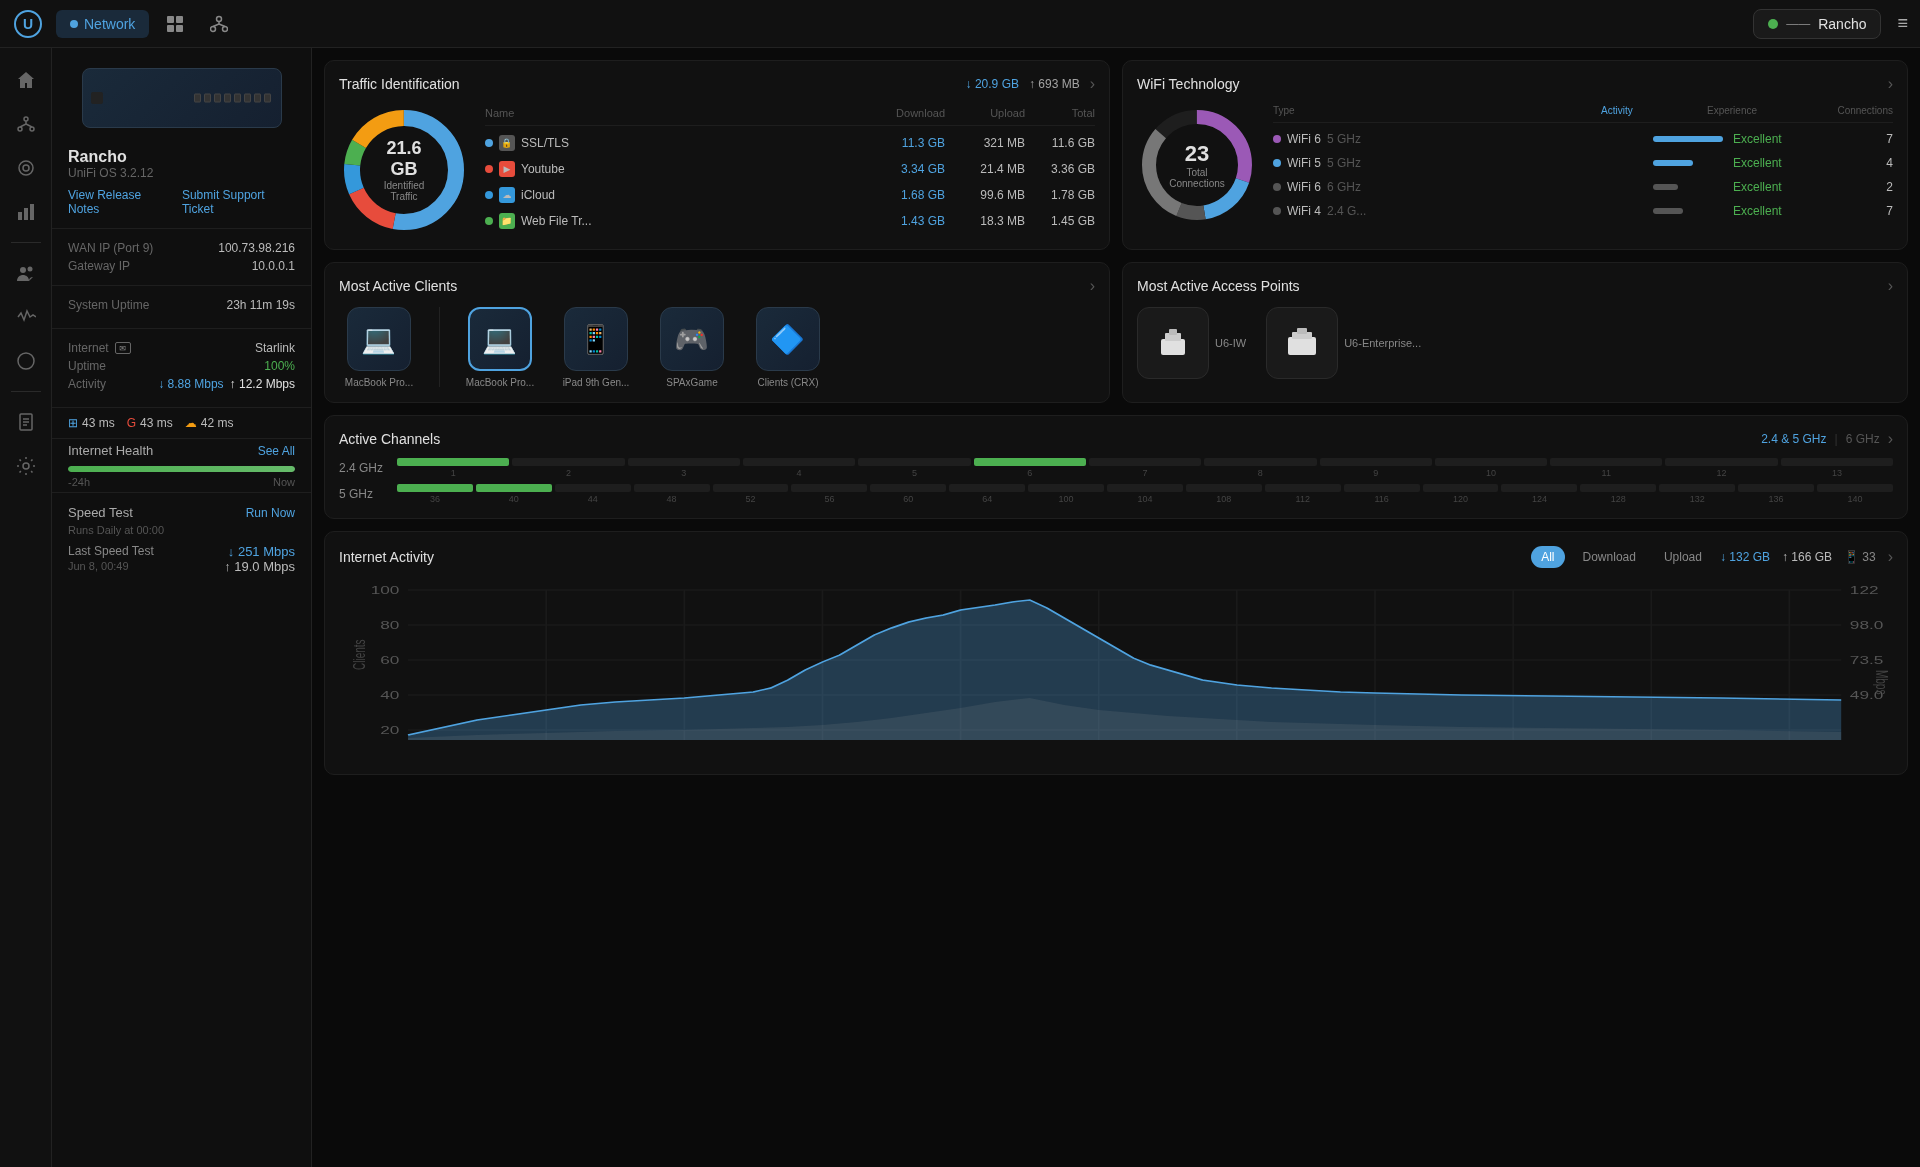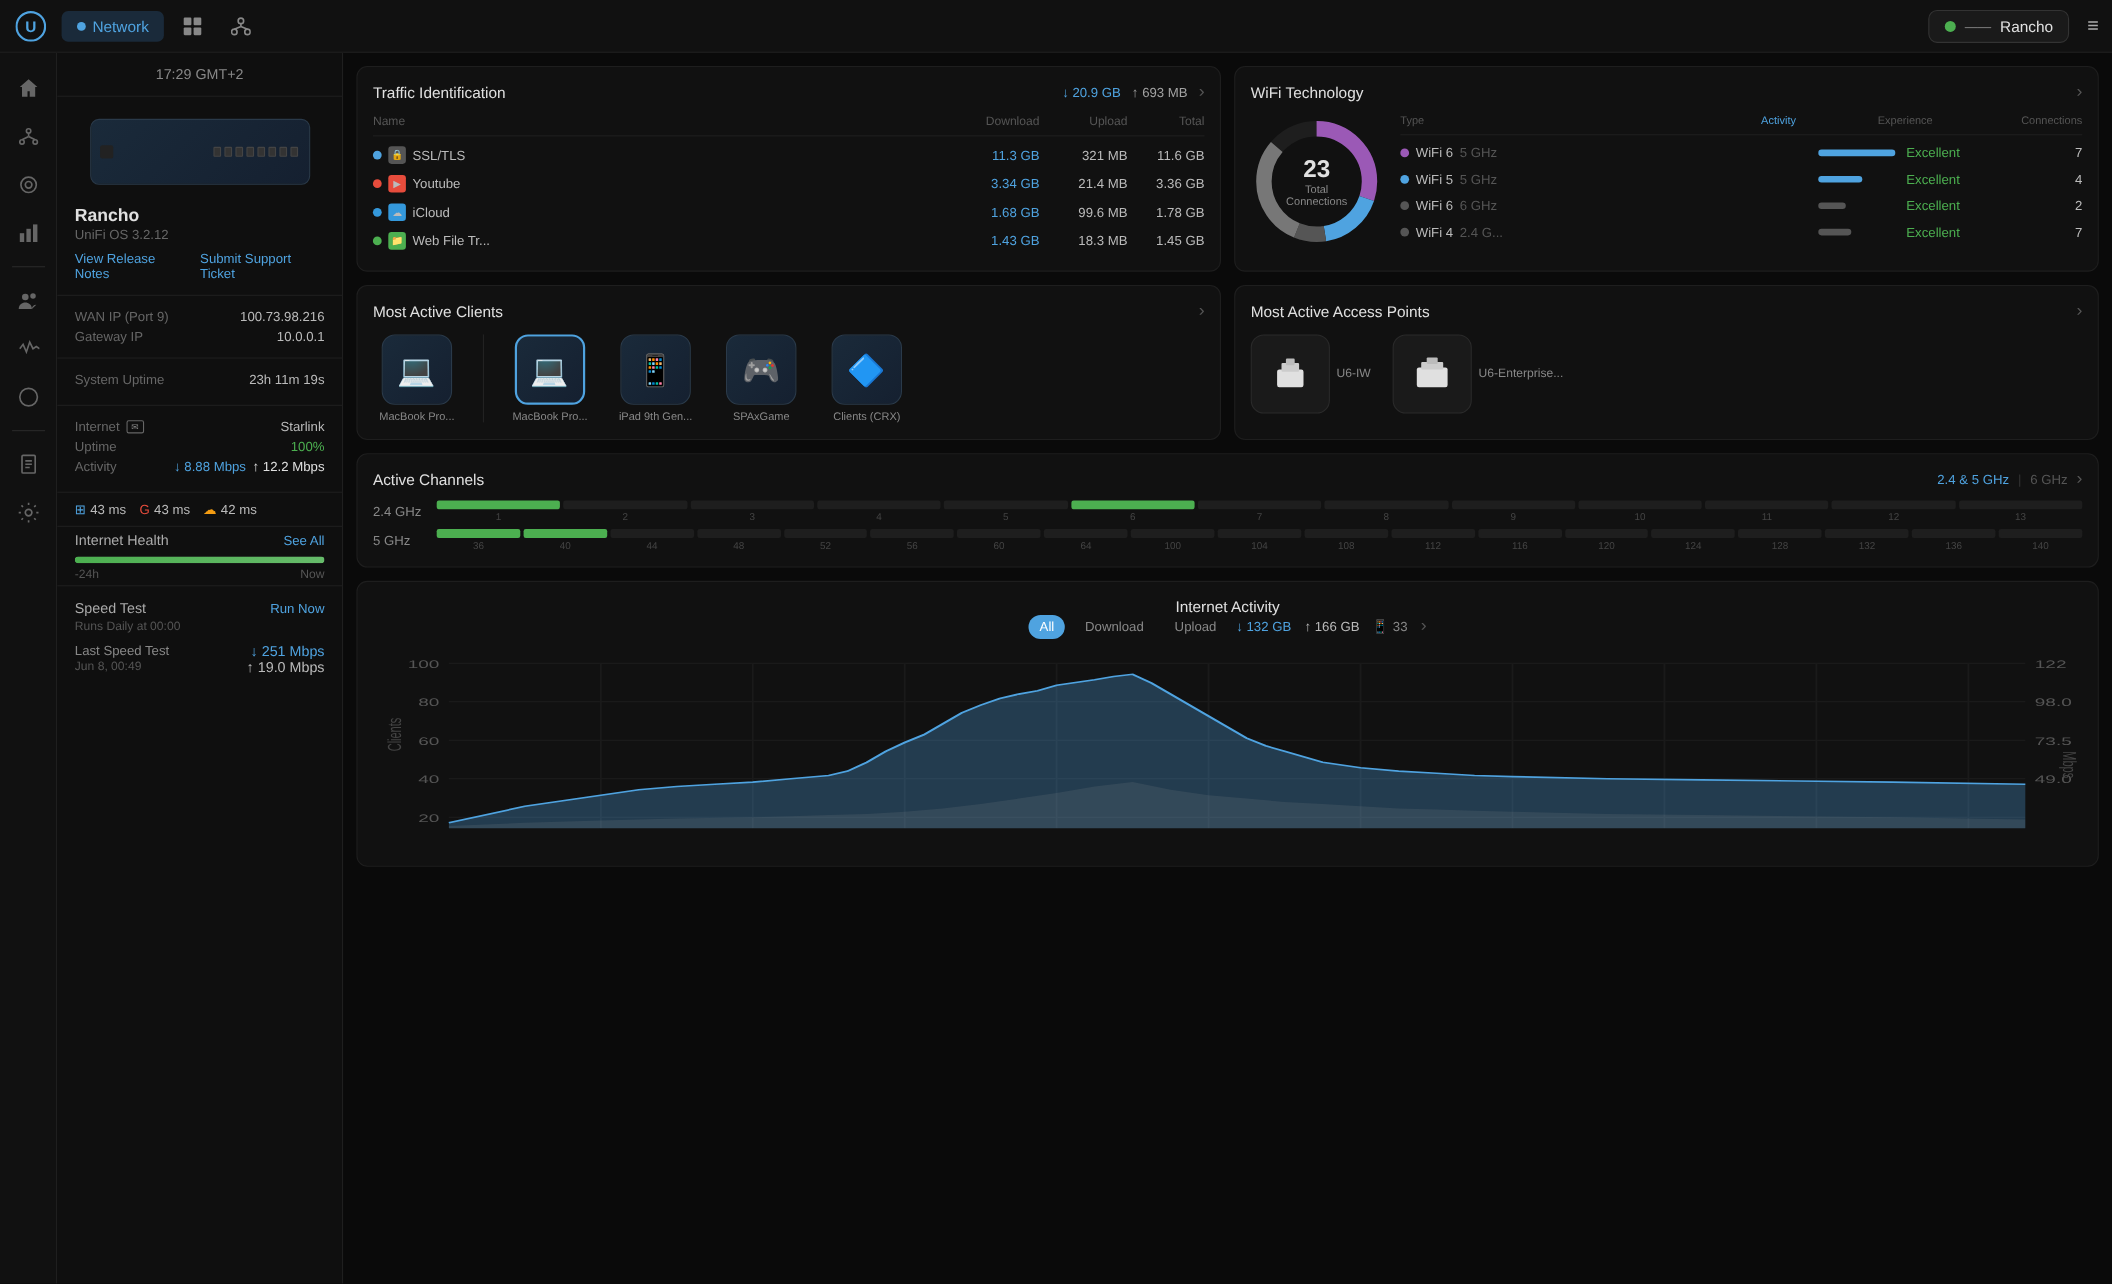--- a/index.html
+++ b/index.html
@@ -432,21 +432,20 @@
       position: relative;
     }
     .channel-bar.active { background: #4caf50; }
     .channel-label { font-size: 9px; color: #444; }
 
     
     .activity-card { grid-column: 1 / -1; }
     .activity-header {
       display: flex; justify-content: space-between; align-items: center;
       margin-bottom: 12px;
-      flex-direction: column;
     }
     .activity-filters {
       display: flex; align-items: center; gap: 8px;
     }
     .activity-btn {
       padding: 4px 10px; border-radius: 14px;
       font-size: 12px; cursor: pointer;
     }
     .activity-btn.active {
       background: #4fa3e0; color: #fff;
@@ -566,21 +565,20 @@
     </div>
     <div class="sidebar-icon">
       <svg width="20" height="20" viewBox="0 0 20 20" fill="none" stroke="#666" stroke-width="1.5">
         <circle cx="10" cy="10" r="3"></circle>
         <path d="M10 1v2M10 17v2M1 10h2M17 10h2M3.5 3.5l1.4 1.4M15.1 15.1l1.4 1.4M3.5 16.5l1.4-1.4M15.1 4.9l1.4-1.4"></path>
       </svg>
     </div>
   </div>
 
   <div class="device-panel">
-    <div class="device-time">17:29 GMT+2</div>
 
     <div class="device-image-area">
       <div class="device-image">
         <div class="device-ports">
           <div class="device-port"></div>
           <div class="device-port"></div>
           <div class="device-port"></div>
           <div class="device-port"></div>
           <div class="device-port"></div>
           <div class="device-port"></div>
@@ -691,20 +689,40 @@
     <div class="card">
       <div class="card-header">
         <span class="card-title">Traffic Identification</span>
         <div class="card-meta">
           <span class="card-meta-down">↓ <span>20.9 GB</span></span>
           <span class="card-meta-up">↑ <span>693 MB</span></span>
           <span class="card-arrow">›</span>
         </div>
       </div>
       <div class="traffic-body">
+        <div class="donut-wrap">
+          <svg class="donut-svg" viewBox="0 0 130 130">
+
+            <circle cx="65" cy="65" r="52" fill="none" stroke="#1e1e1e" stroke-width="16"></circle>
+
+            <circle cx="65" cy="65" r="52" fill="none" stroke="#4fa3e0" stroke-width="16" stroke-dasharray="173 153" stroke-dashoffset="0" transform="rotate(-90 65 65)"></circle>
+
+            <circle cx="65" cy="65" r="52" fill="none" stroke="#e74c3c" stroke-width="16" stroke-dasharray="50 276" stroke-dashoffset="-173" transform="rotate(-90 65 65)"></circle>
+
+            <circle cx="65" cy="65" r="52" fill="none" stroke="#3498db" stroke-width="16" stroke-dasharray="27 299" stroke-dashoffset="-223" transform="rotate(-90 65 65)"></circle>
+
+            <circle cx="65" cy="65" r="52" fill="none" stroke="#4caf50" stroke-width="16" stroke-dasharray="22 304" stroke-dashoffset="-250" transform="rotate(-90 65 65)"></circle>
+
+            <circle cx="65" cy="65" r="52" fill="none" stroke="#f39c12" stroke-width="16" stroke-dasharray="54 272" stroke-dashoffset="-272" transform="rotate(-90 65 65)"></circle>
+          </svg>
+          <div class="donut-center">
+            <div class="donut-center-val">21.6 GB</div>
+            <div class="donut-center-label">Identified Traffic</div>
+          </div>
+        </div>
         <div class="traffic-table">
           <div class="traffic-table-header">
             <span>Name</span>
             <span style="text-align:right;">Download</span>
             <span style="text-align:right;">Upload</span>
             <span style="text-align:right;">Total</span>
           </div>
 
           <div class="traffic-row">
             <div class="traffic-name">

